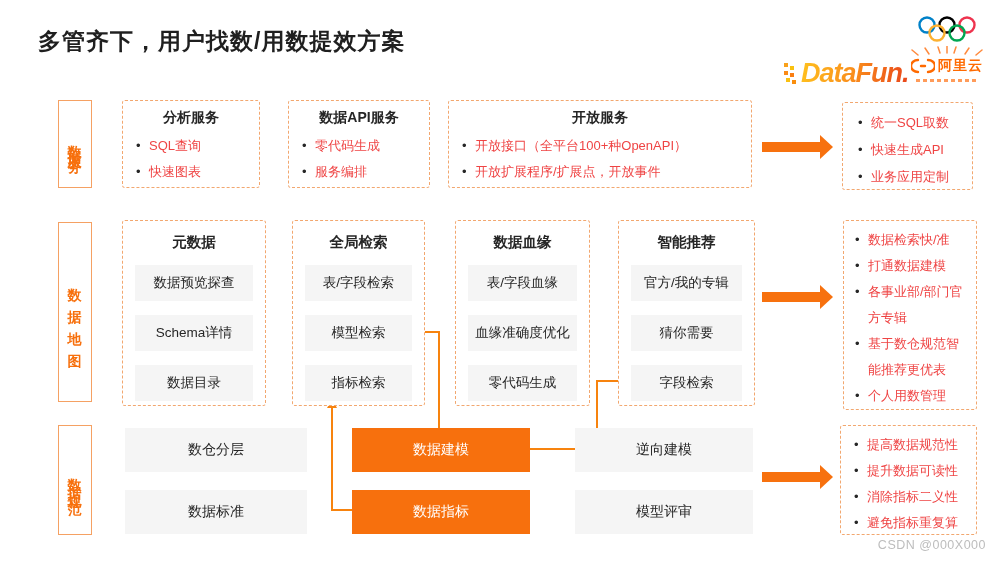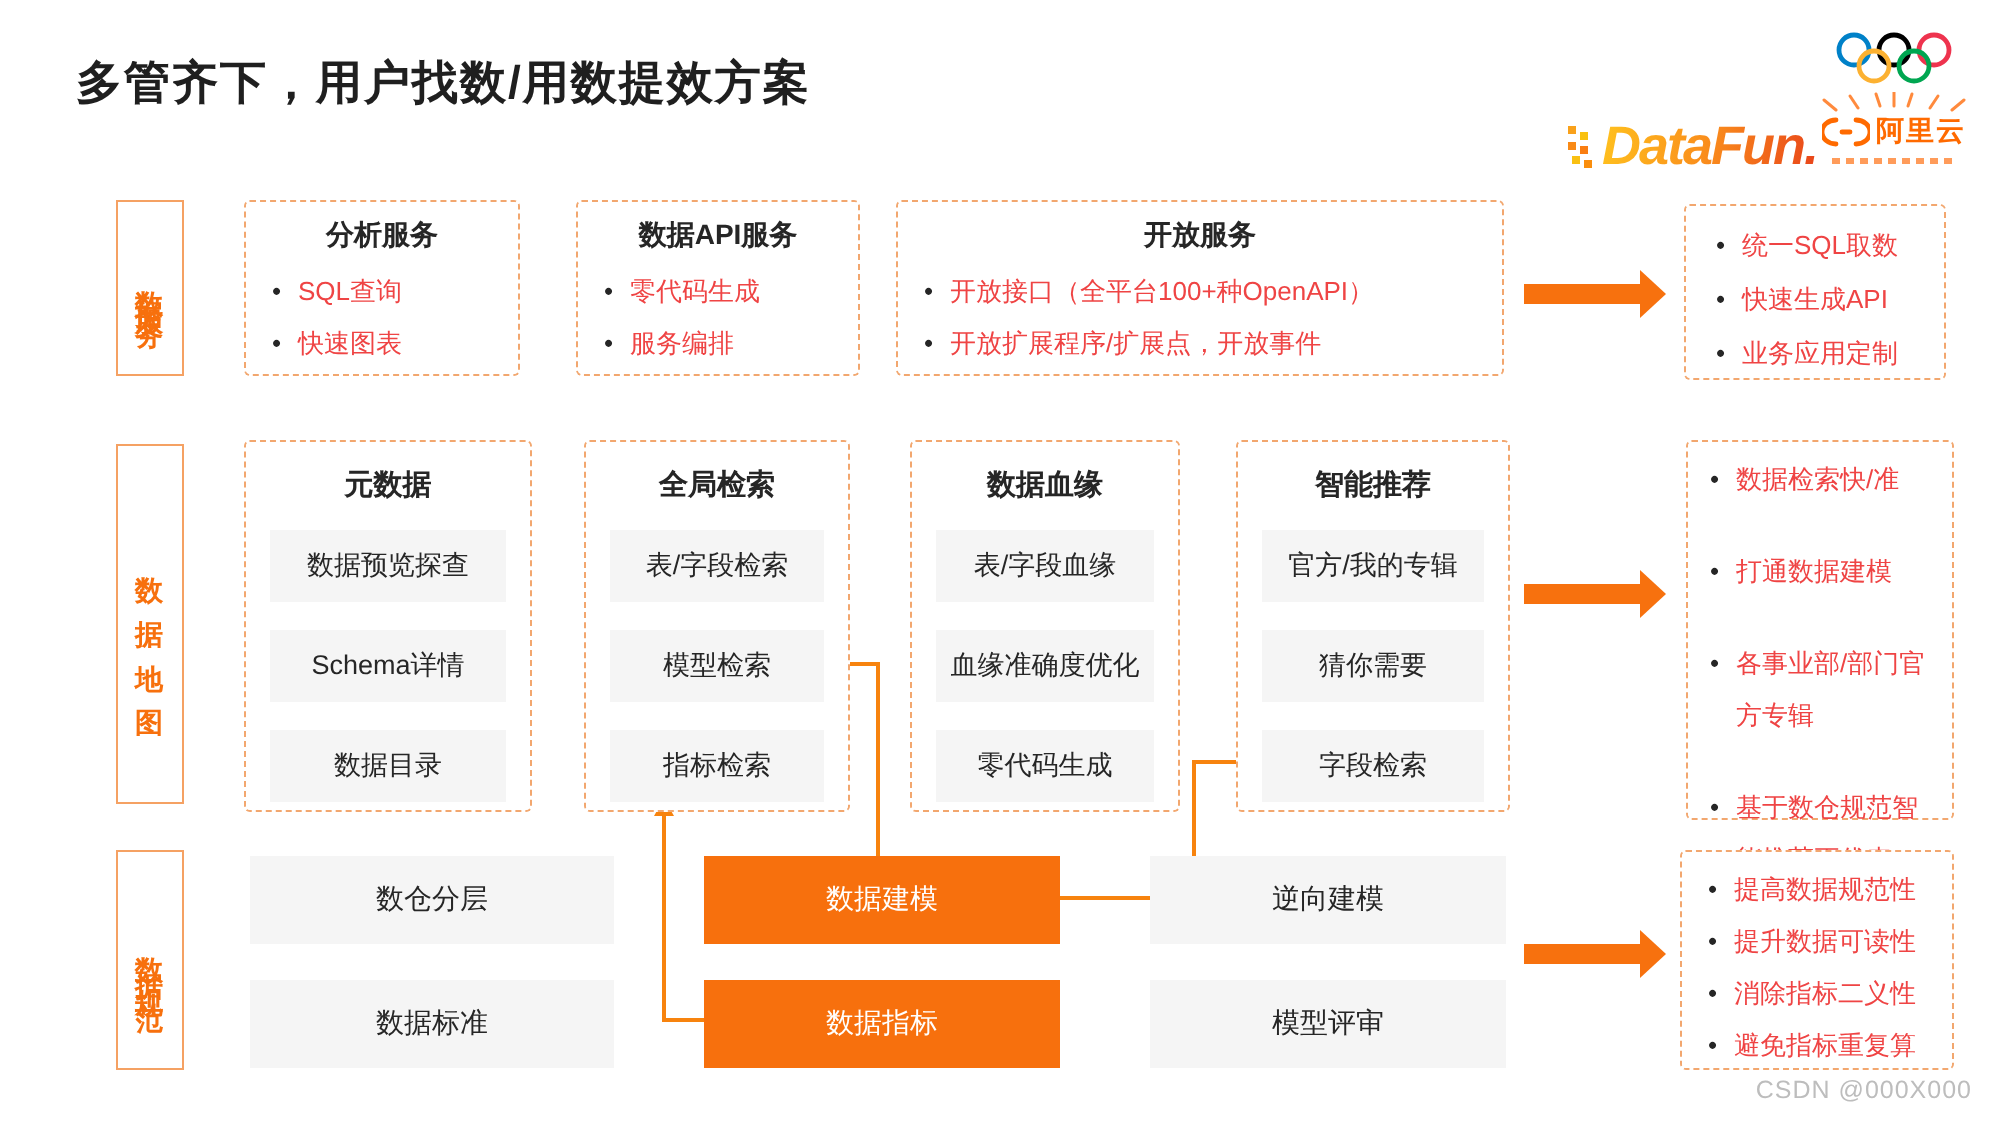--- a/index.html
+++ b/index.html
@@ -179,21 +179,21 @@
   <div class="dashedbox" style="left:618px;top:220px;width:137px;height:186px;">
     <div class="col-head">智能推荐</div>
     <div class="col-item" style="top:44px;">官方/我的专辑</div>
     <div class="col-item" style="top:94px;">猜你需要</div>
     <div class="col-item" style="top:144px;">字段检索</div>
   </div>
 
   <div class="flow-arrow" style="left:762px;top:292px;"></div>
 
   <div class="dashedbox outcome" style="left:843px;top:220px;width:134px;height:190px;">
-    <ul class="bullets" style="height:182px;justify-content:space-evenly;padding-left:8px;padding-right:6px;gap:20px;">
+    <ul class="bullets" style="height:182px;justify-content:space-evenly;padding-left:8px;padding-right:6px;">
       <li>数据检索快/准</li>
       <li>打通数据建模</li>
       <li>各事业部/部门官方专辑</li>
       <li>基于数仓规范智能推荐更优表</li>
       <li>个人用数管理</li>
     </ul>
   </div>
 
   <div class="vlabel" style="left:58px;top:425px;height:110px;letter-spacing:8px;padding-top:6px;">数据规范</div>
 

